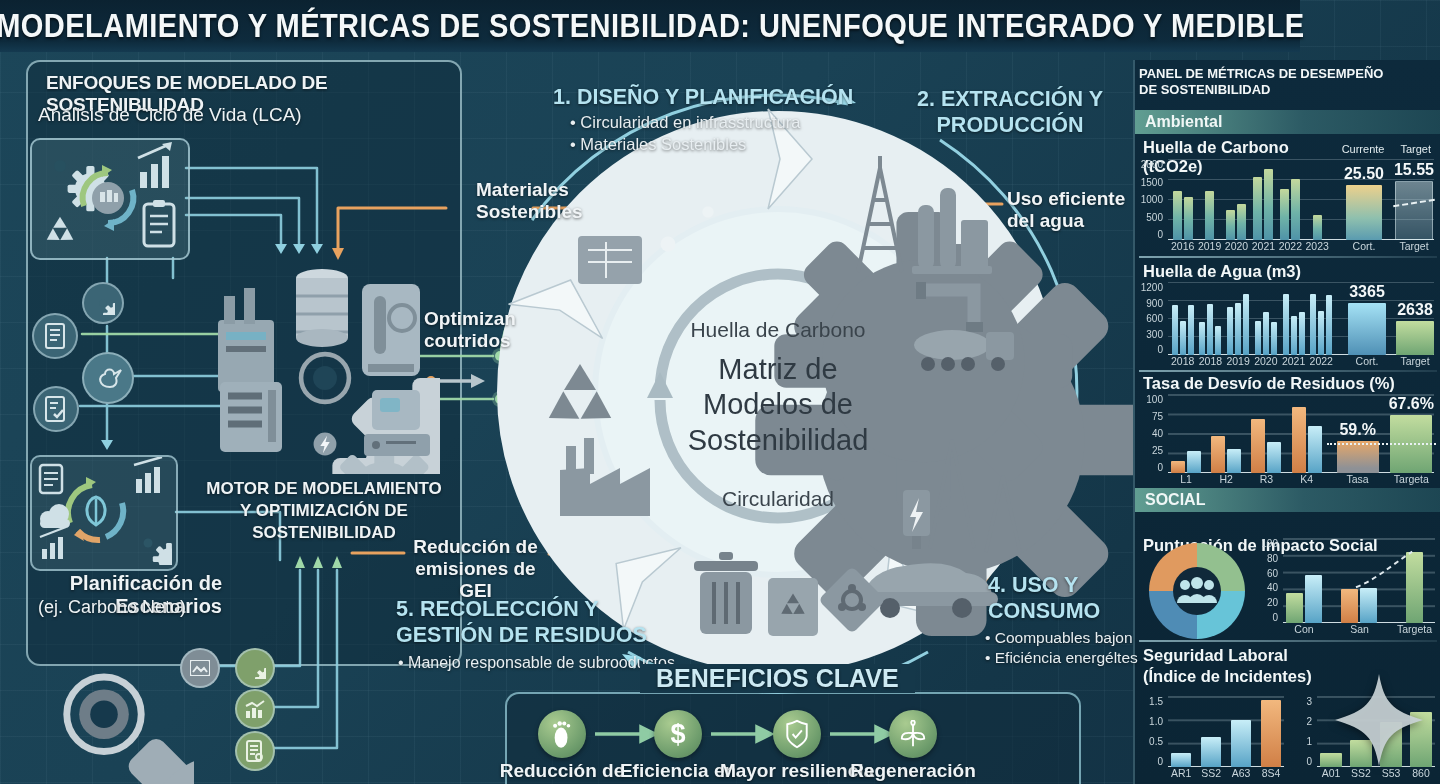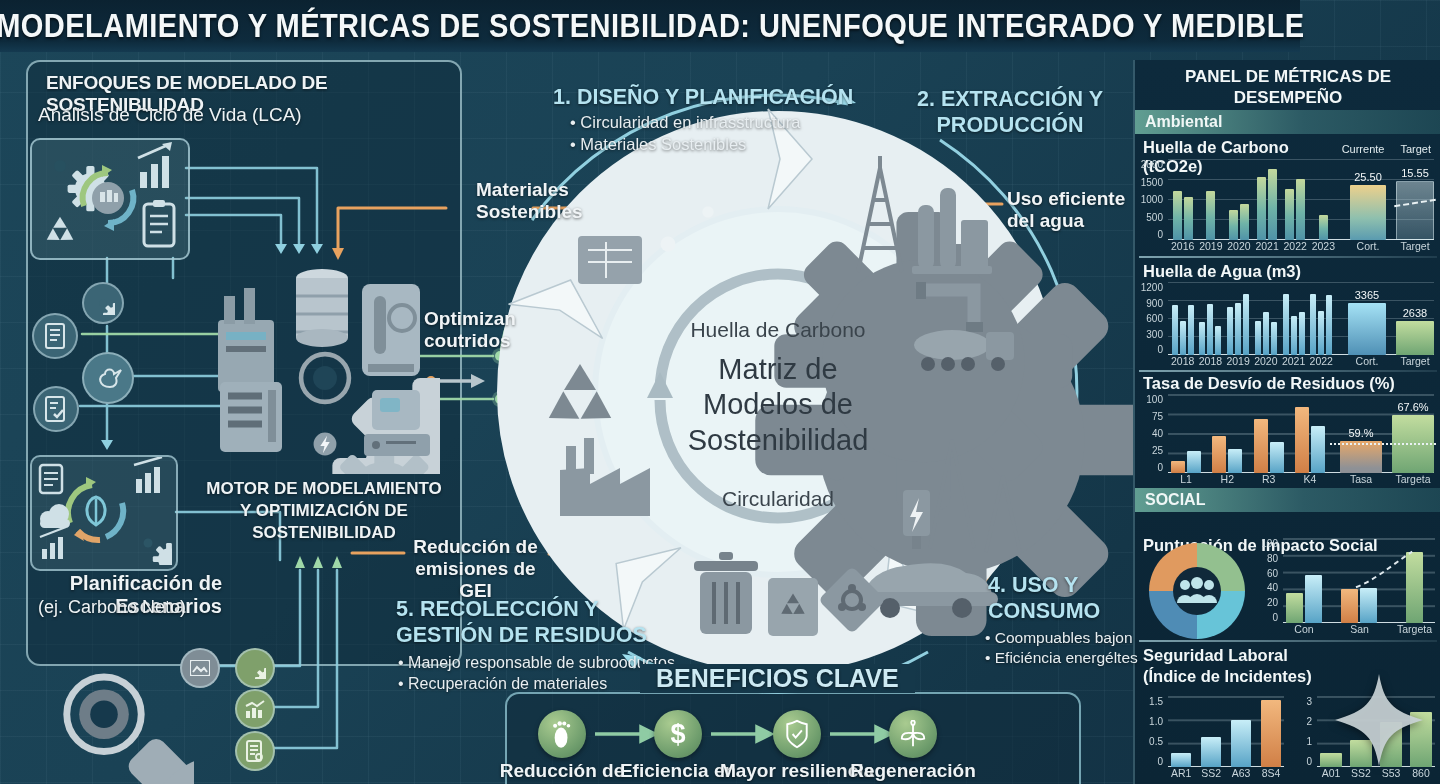--- a/index.html
+++ b/index.html
@@ -45,22 +45,22 @@
   .center-sm{font-size:21px;color:#3a444c;text-shadow:none;font-weight:500;}
   .center-main{font-size:29px;color:#2f3a43;text-shadow:none;font-weight:500;line-height:1.22;}
   
   .ben-head{font-size:25px;font-weight:bold;color:#cdeaf3;background:#15384a;padding:0 16px;}
   .ben-circle{position:absolute;z-index:4;width:48px;height:48px;border-radius:50%;
     background:radial-gradient(circle at 35% 28%,#a9cb90,#6c9b6b 68%,#597f58);
     display:flex;align-items:center;justify-content:center;box-shadow:0 2px 5px rgba(0,0,0,.4);}
   .ben-label{font-size:19px;font-weight:600;}
   .dollar{font-size:27px;font-weight:bold;color:#fff;line-height:1;}
   
-  .rp-title{position:absolute;left:4px;top:6px;width:298px;text-align:center;
-    font-size:17px;font-weight:bold;line-height:1.25;color:#f2f7f8;}
+  .rp-title{position:absolute;left:4px;top:6px;width:298px;text-align:left;
+    font-size:13px;font-weight:bold;line-height:1.25;color:#f2f7f8;}
   .rp-bar{position:absolute;left:0;width:307px;height:24px;display:flex;align-items:center;
     background:linear-gradient(90deg,#619e92,#2c5a64 55%,#1d4653);
     font-size:16px;font-weight:bold;color:#f0f7f6;padding-left:10px;box-sizing:border-box;}
   .metric-title-row{position:absolute;left:8px;width:292px;display:flex;align-items:baseline;
     font-size:16.5px;font-weight:bold;color:#f2f7f8;}
   .mc-colhead{margin-left:auto;font-size:11px;font-weight:normal;color:#e2ecef;}
   .mc-colhead + .mc-colhead{margin-left:16px;margin-right:4px;}
   .rp-div{position:absolute;left:4px;width:298px;height:2px;
     background:linear-gradient(90deg,rgba(165,205,215,.75),rgba(165,205,215,.12));}
   
@@ -72,21 +72,21 @@
     background-image:linear-gradient(rgba(205,225,232,.24) 1.5px,transparent 1.5px);
     background-size:100% var(--grid,25%);border-bottom:1.5px solid #cfdde2;}
   .mc-groups{flex:1;display:flex;justify-content:space-between;padding:0 3px;position:relative;z-index:1;}
   .mc-summary{flex:0 0 auto;display:flex;gap:10px;margin-left:12px;position:relative;z-index:1;}
   .mc-g{display:flex;flex-direction:column;height:100%;position:relative;}
   .mc-bars{flex:1;display:flex;align-items:flex-end;justify-content:center;gap:2px;min-height:0;}
   .mc-stack{height:100%;display:flex;flex-direction:column;justify-content:flex-end;align-items:center;}
   .mc-bar{width:var(--bw,8px);border-radius:1px;position:relative;}
   .mc-g.sum .mc-bar{width:var(--sw,36px);}
   .mc-xl{height:13px;font-size:10.5px;color:#c9d6dc;text-align:center;white-space:nowrap;}
-  .mc-val{font-size:11px;font-weight:normal;color:#f3f7f8;margin-bottom:2px;white-space:nowrap;}
+  .mc-val{font-size:16px;font-weight:bold;color:#f3f7f8;margin-bottom:2px;white-space:nowrap;}
   .mc-dash{position:absolute;left:-3px;right:-3px;top:34%;border-top:2.5px dashed #e9f1f3;transform:rotate(-9deg);}
   .mc-dotline{position:absolute;left:-10px;right:-2px;border-top:2px dotted #e9f1f3;}
   .mc-trend{position:absolute;left:0;right:0;top:0;bottom:13px;width:100%;height:calc(100% - 13px);z-index:2;}
   .c-teal{background:linear-gradient(180deg,#c3d89c 0%,#6fb3a8 55%,#4f93a8 100%);}
   .c-cort{background:linear-gradient(180deg,#ecd08c,#8fc0ae 60%,#5a9bb0);}
   .c-targetbox{background:linear-gradient(180deg,rgba(205,225,230,.5),rgba(130,165,180,.35));border:1px solid rgba(220,235,240,.5);}
   .c-blue{background:linear-gradient(180deg,#c8eef8,#57a3c6);}
   .c-bluecort{background:linear-gradient(180deg,#a5e2f5,#4f90b5);}
   .c-green{background:linear-gradient(180deg,#c2dd9f,#6fa573);}
   .c-orange{background:linear-gradient(180deg,#f2b87e,#d07f46);}
@@ -562,21 +562,20 @@
   <div class="txt callout ctr" style="left:398px;top:536px;width:155px;">
     <div>Reducción de</div>
     <div>emisiones de GEI</div>
   </div>
   <div class="txt stage-title" style="left:396px;top:596px;width:300px;">
     <div>5. RECOLECCIÓN Y</div>
     <div>GESTIÓN DE RESIDUOS</div>
   </div>
   <div class="txt bullets" style="left:398px;top:652px;width:320px;font-size:16px;">
     <div>• Manejo responsable de subrooductos</div>
-    <div>• Recuperación de materiales</div>
   </div>
   <div class="txt stage-title" style="left:988px;top:572px;width:180px;">
     <div>4. USO Y</div>
     <div>CONSUMO</div>
   </div>
   <div class="txt bullets" style="left:985px;top:628px;width:180px;font-size:15.5px;">
     <div>• Coompuables bajon</div>
     <div>• Eficiéncia energéltes</div>
   </div>
 

